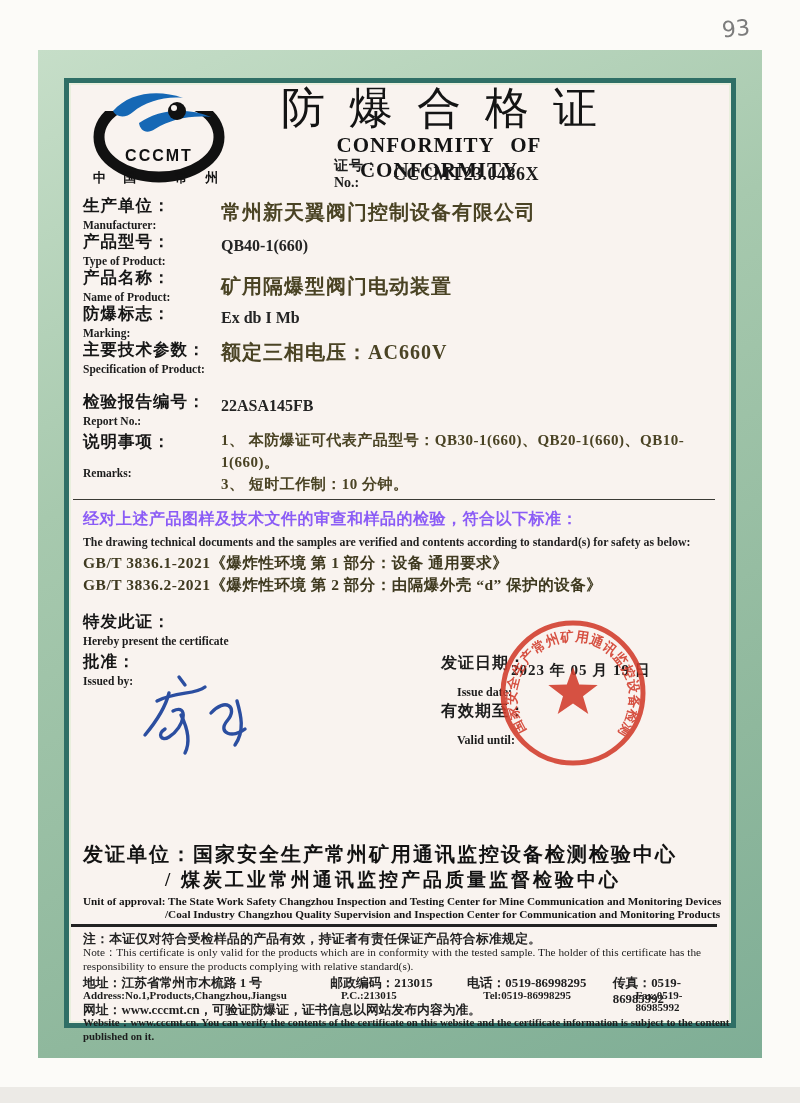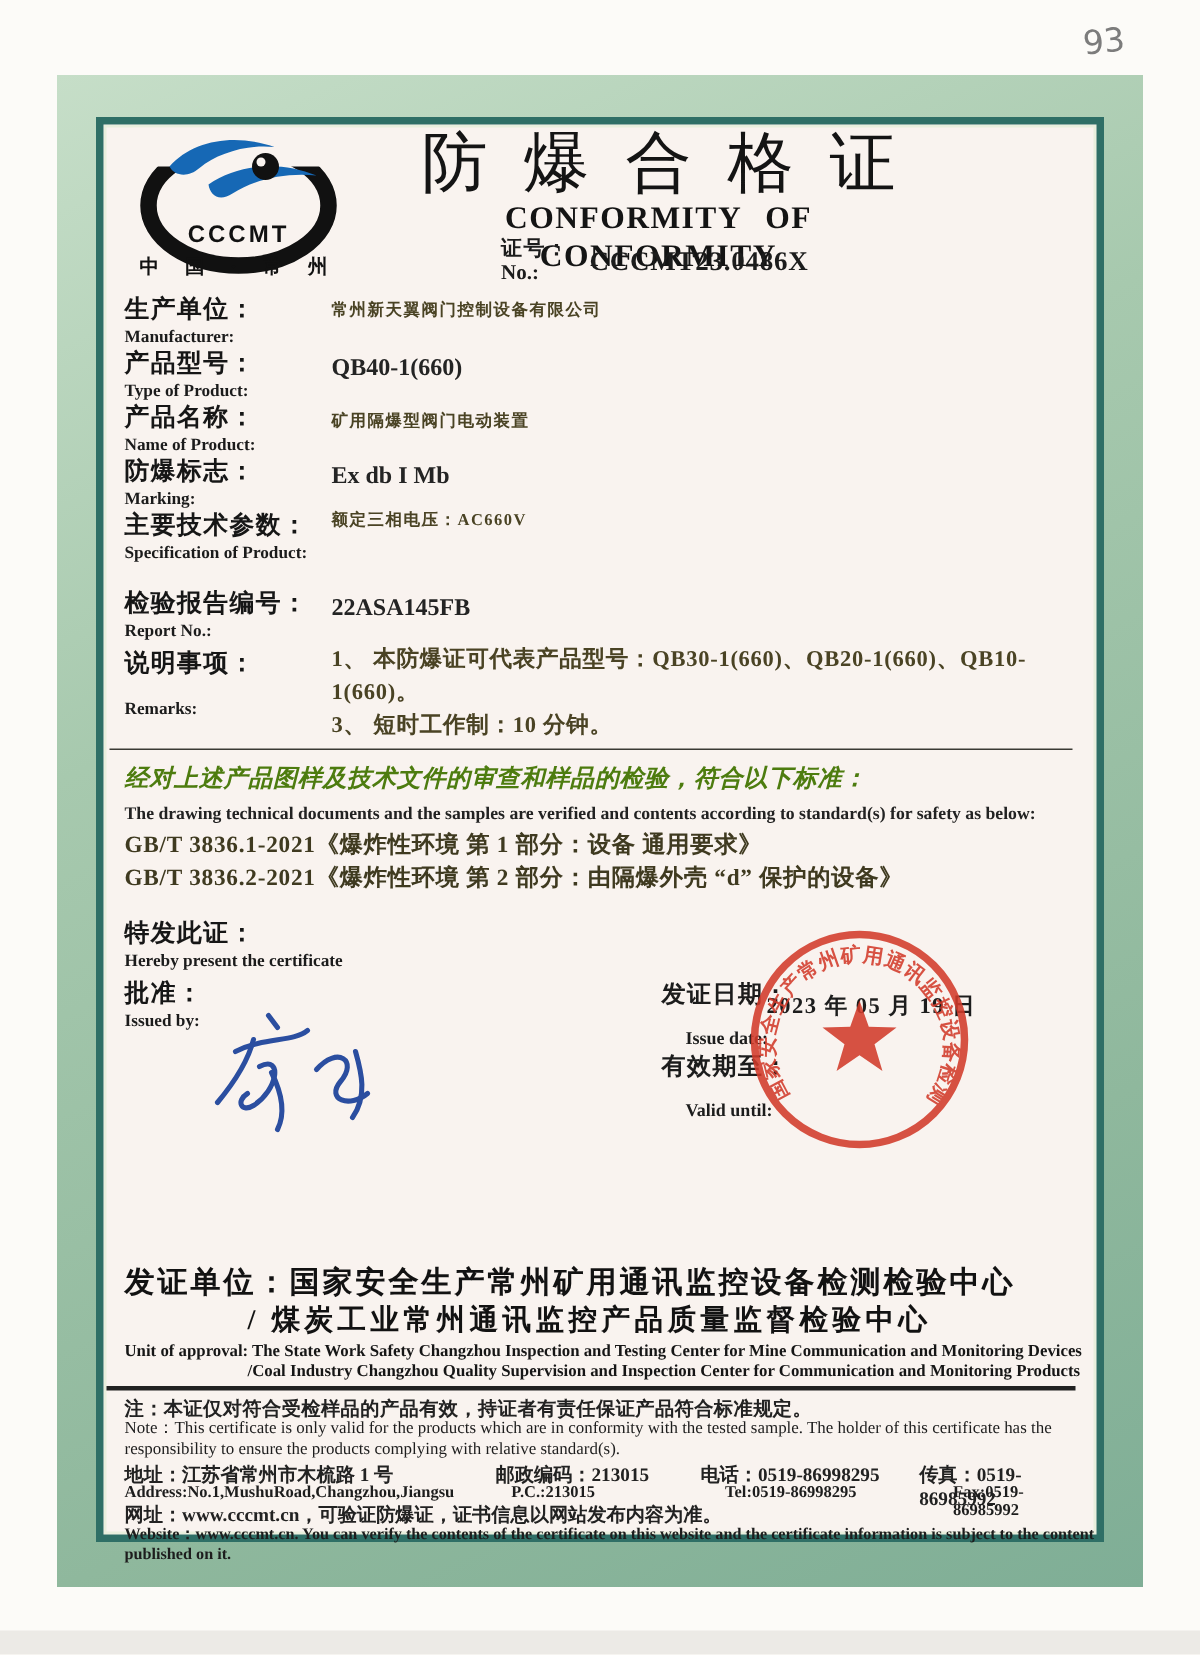--- a/index.html
+++ b/index.html
@@ -23,21 +23,21 @@
     width:100%;height:100%;box-sizing:border-box;
     border:5px solid #2f6f66;background:#f9f3ef;
     box-shadow:0 0 0 2px #e9efdd inset;
     position:relative;
   }
   .paper{position:absolute;left:0;top:0;right:0;bottom:0;padding:0;}
 
   .abs{position:absolute;}
   .zh-label{font-weight:700;color:#161616;font-size:16.5px;letter-spacing:1px;}
   .en-label{font-weight:700;color:#1b1b1b;font-size:11.5px;}
-  .val-zh{font-weight:700;color:#4a4324;font-size:11px;letter-spacing:1px;}
+  .val-zh{font-weight:700;color:#4a4324;font-size:20px;letter-spacing:1px;}
   .val-en{font-weight:700;color:#242424;font-size:16px;}
 
   .logo-box{left:18px;top:2px;width:160px;}
   .logo-sub{left:24px;top:86px;font-weight:700;font-size:13px;letter-spacing:7px;color:#111;}
 
   .title{
     left:185px;top:-4px;width:370px;text-align:center;
     font-size:44px;color:#141414;letter-spacing:24px;text-indent:24px;font-weight:500;
   }
   .subtitle{
@@ -49,21 +49,21 @@
   .certno-labels div:last-child{font-weight:700;font-size:14px;}
   .certno-value{font-weight:700;font-size:18px;letter-spacing:.5px;}
 
   .field-label{left:14px;}
   .field-label .en-label{margin-top:2px;}
   .field-value{left:152px;}
 
   .rule-thin{left:4px;width:642px;height:0;border-top:1.5px solid #3a3a34;}
   .rule-thick{left:2px;width:646px;height:0;border-top:3px solid #222;}
 
-  .std-intro-zh{font-weight:700;font-size:16px;color:#4d7c0f;letter-spacing:.5px;font-style:italic;}
+  .std-intro-zh{font-weight:700;font-size:16px;color:#8b5cf6;letter-spacing:.5px;}
   .std-intro-en{font-weight:700;font-size:11.8px;color:#222;}
   .std-item{font-weight:700;font-size:15.5px;color:#3f3a20;letter-spacing:.5px;}
 
   .remark-item{font-weight:700;color:#4a4324;font-size:15px;letter-spacing:.5px;line-height:22px;}
 
   .date-zh{font-weight:700;font-size:16px;letter-spacing:1px;}
   .date-en{font-weight:700;font-size:12px;}
   .date-val{font-weight:700;font-size:15px;color:#1d1d1d;letter-spacing:1px;}
 
   .appr-line1{font-weight:700;font-size:20px;color:#121212;letter-spacing:2px;font-family:Liberation Mono, monospace;}
@@ -216,21 +216,21 @@
     <div class="abs note-zh" style="left:14px;top:848px">注：本证仅对符合受检样品的产品有效，持证者有责任保证产品符合标准规定。</div>
     <div class="abs note-en" style="left:14px;top:862px;width:636px">Note：This certificate is only valid for the products which are in conformity with the tested sample. The holder of this certificate has the responsibility to ensure the products complying with relative standard(s).</div>
 
     <div class="abs addr-row addr-zh" style="left:14px;top:892px;width:640px">
       <div class="c1">地址：江苏省常州市木梳路 1 号</div>
       <div class="c2">邮政编码：213015</div>
       <div class="c3">电话：0519-86998295</div>
       <div>传真：0519-86985992</div>
     </div>
     <div class="abs addr-row addr-en" style="left:14px;top:906px;width:640px">
-      <div class="c1">Address:No.1,MushuRoad,Changzhou,Jiangsu</div>
+      <div class="c1">Address:No.1,Products,Changzhou,Jiangsu</div>
       <div class="c2">P.C.:213015</div>
       <div class="c3">Tel:0519-86998295</div>
       <div>Fax:0519-86985992</div>
     </div>
     <div class="abs web-zh" style="left:14px;top:919px">网址：www.cccmt.cn，可验证防爆证，证书信息以网站发布内容为准。</div>
     <div class="abs web-en" style="left:14px;top:933px">Website：www.cccmt.cn. You can verify the contents of the certificate on this website and the certificate information is subject to the content published on it.</div>
 
   </div>
  </div>
 </div>

